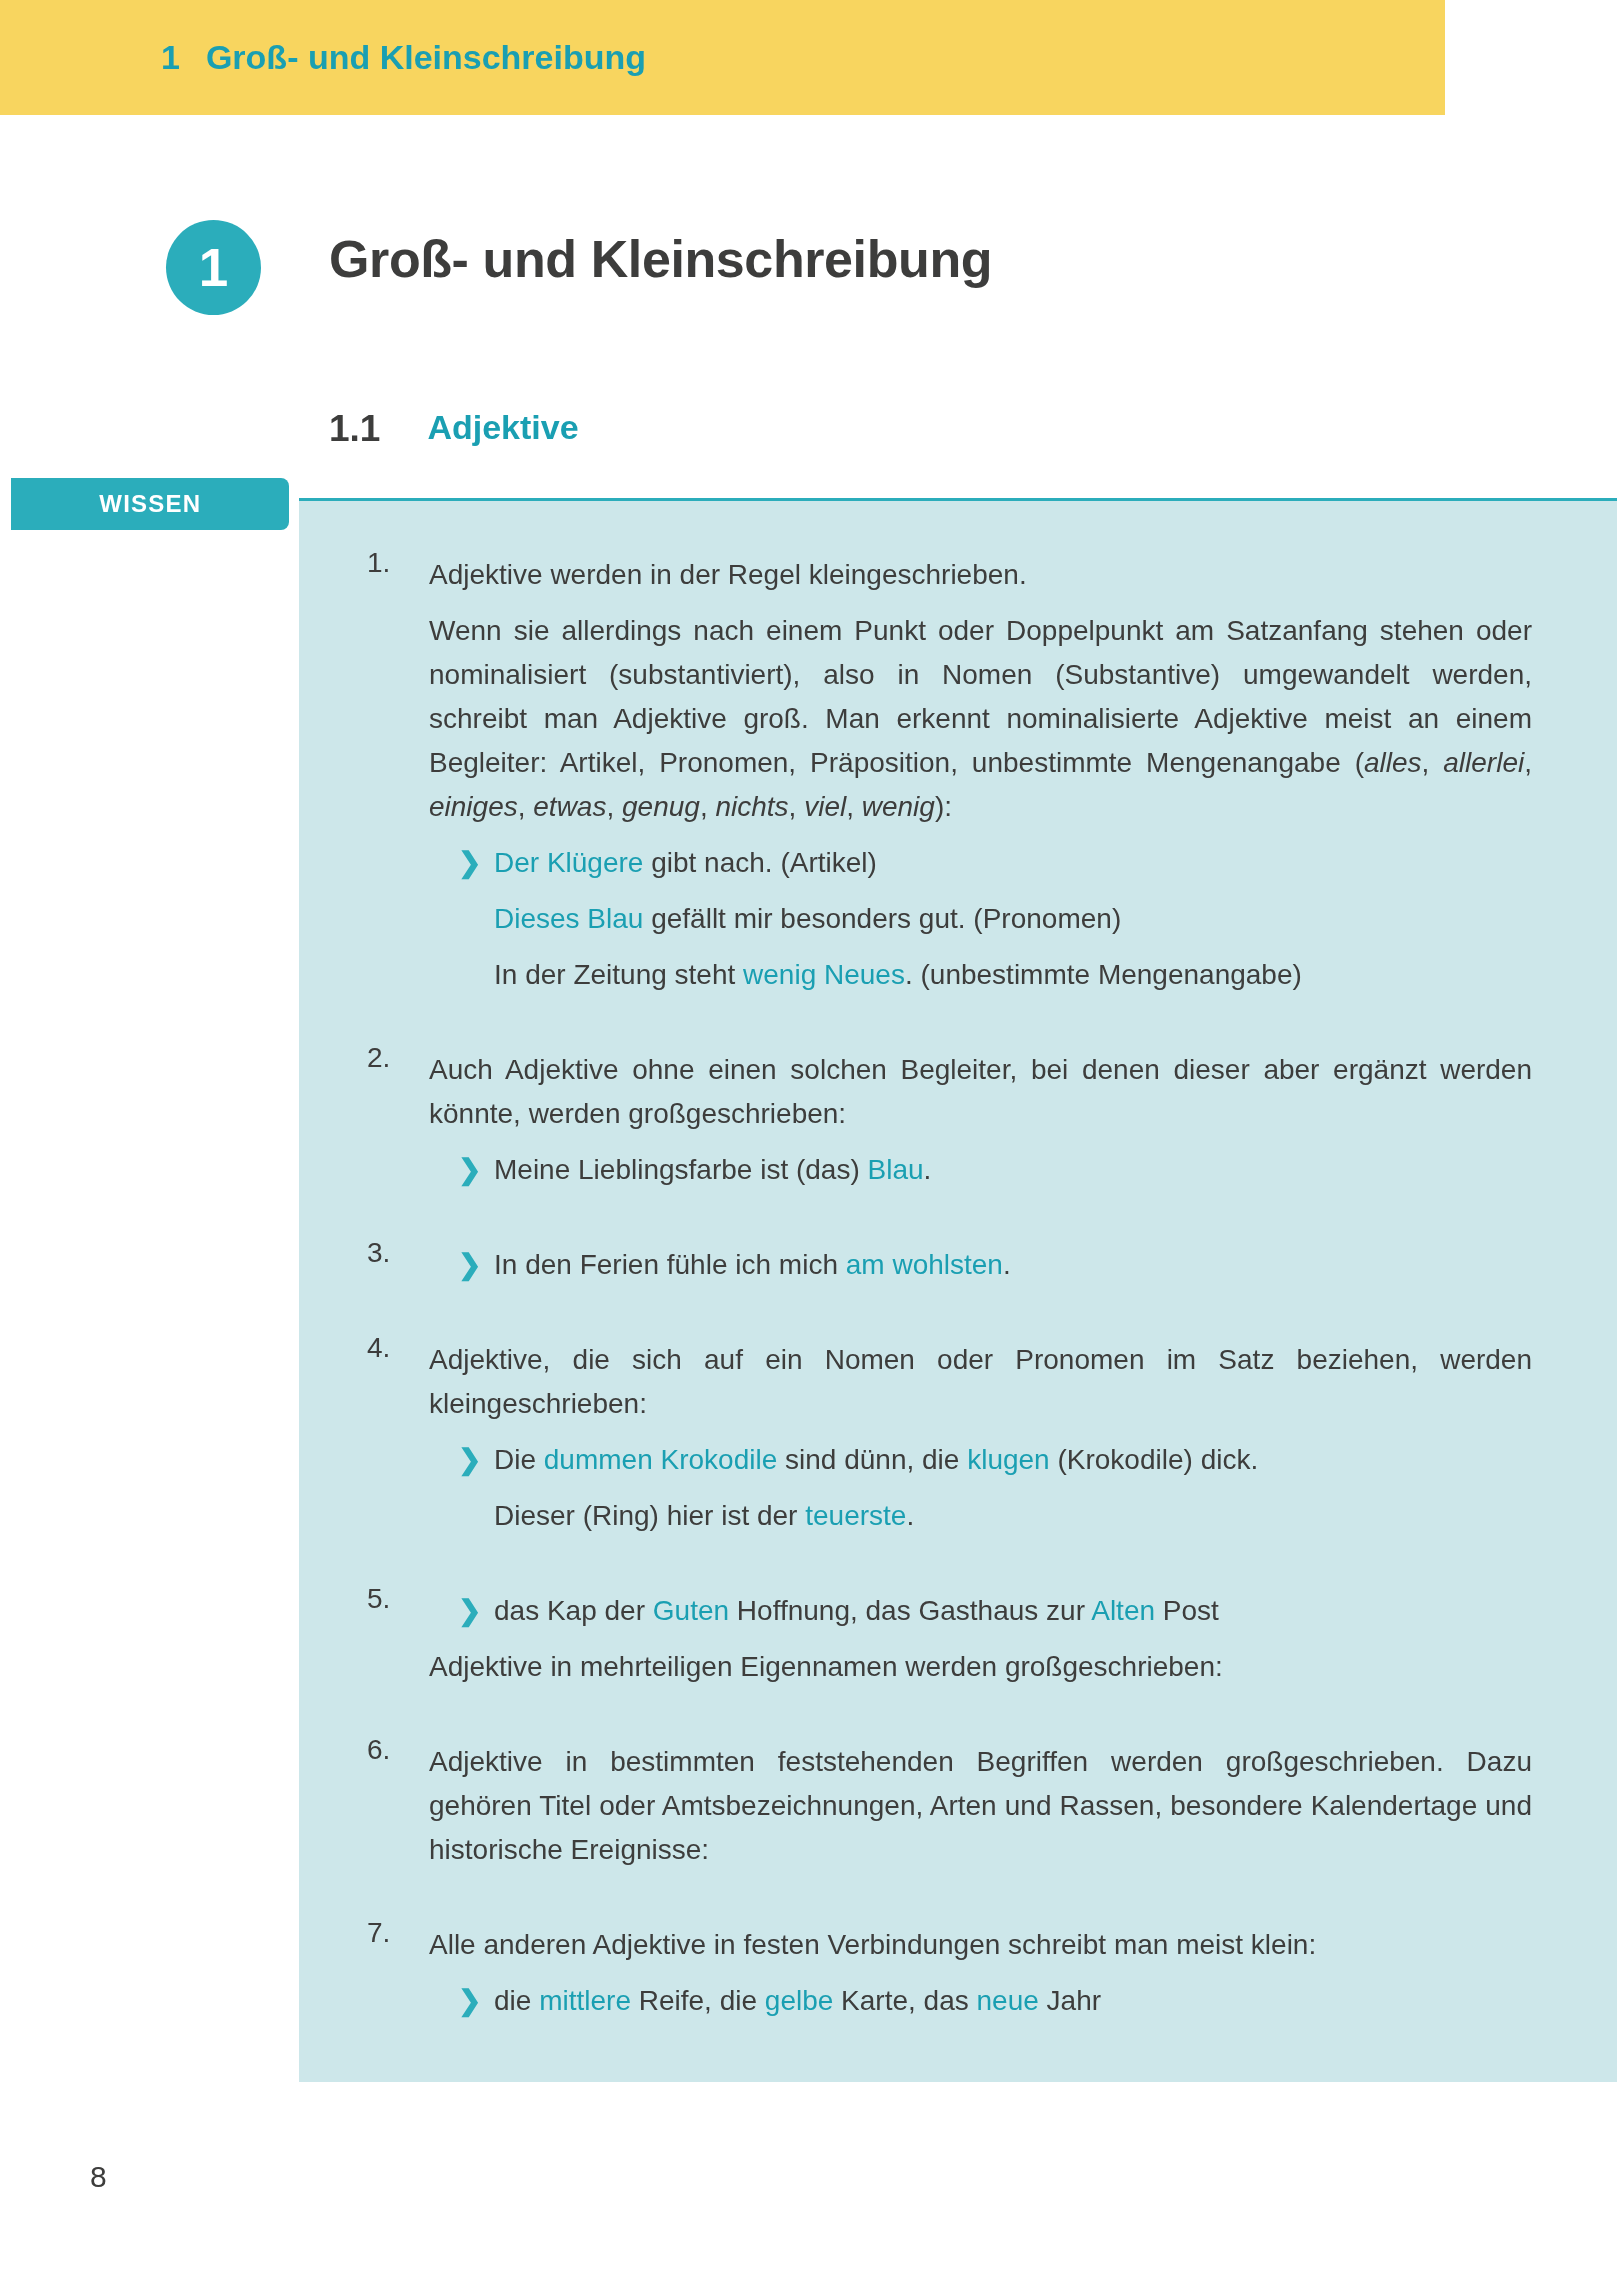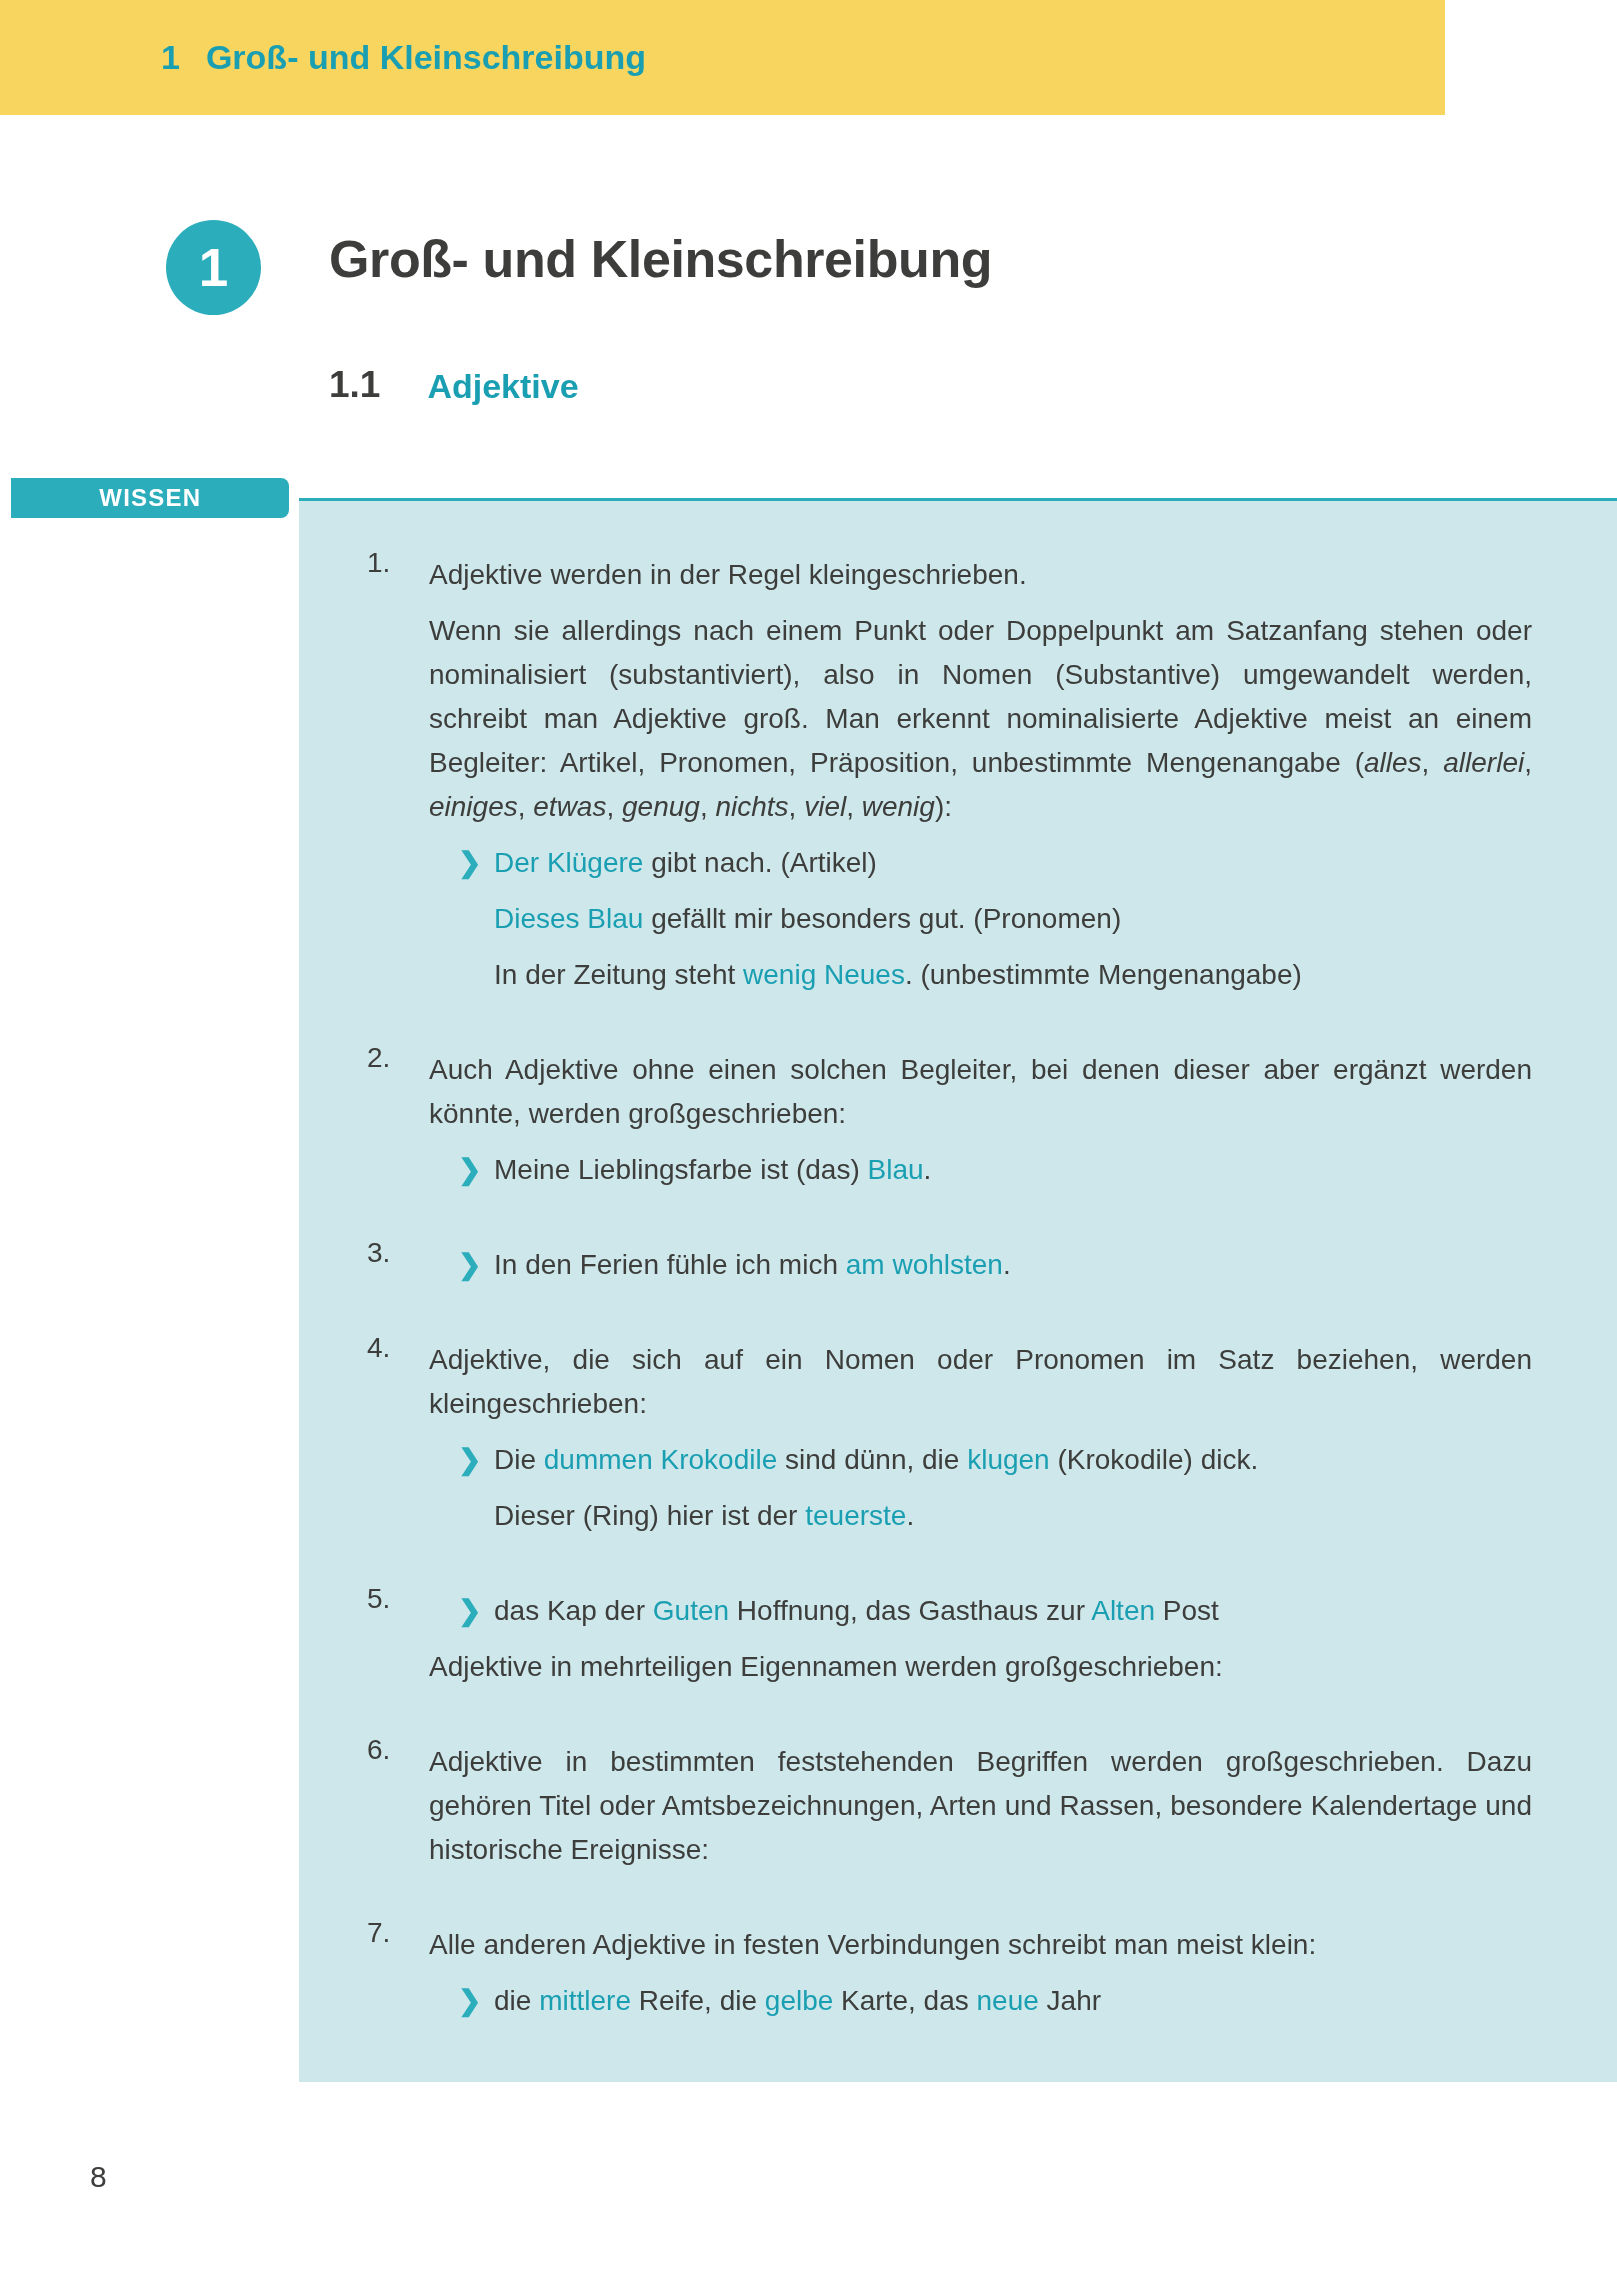--- a/index.html
+++ b/index.html
@@ -20,26 +20,26 @@
   .top-bar .top-title{margin-left:26px;font-size:34px;font-weight:700;color:var(--accent);}
 
   
   .chapter-circle{position:absolute;left:166px;top:220px;width:95px;height:95px;border-radius:50%;
                   background:var(--fill);color:#ffffff;font-size:53px;font-weight:700;
                   display:flex;align-items:center;justify-content:center;}
   .chapter-title{position:absolute;left:329px;top:229px;margin:0;font-size:52px;font-weight:700;
                  color:var(--ink);letter-spacing:-0.4px;}
 
   
-  .section-head{position:absolute;left:329px;top:364px;display:flex;align-items:flex-end;}
+  .section-head{position:absolute;left:329px;top:408px;display:flex;align-items:flex-start;}
   .sec-num{font-size:37px;font-weight:700;color:var(--ink);}
   .sec-title{margin-left:47px;font-size:34px;font-weight:700;color:var(--accent);}
 
   
-  .wissen-tab{position:absolute;left:11.3px;top:478px;width:278px;height:40px;background:var(--fill);
+  .wissen-tab{position:absolute;left:11.3px;top:478px;width:278px;height:52px;background:var(--fill);
               border-radius:0 8px 8px 0;display:flex;align-items:center;justify-content:center;}
   .wissen-tab span{color:#ffffff;font-size:24px;font-weight:700;letter-spacing:1.2px;}
   .rule-line{position:absolute;left:299px;top:498px;width:1319px;height:3.2px;background:var(--fill);}
 
   
   .content-box{position:absolute;left:299px;top:501px;width:1319px;height:1581px;background:var(--box);
                padding:40px 74px 0 68px;}
   .item{display:flex;margin-bottom:27px;font-size:28px;line-height:44px;}
   .item-num{flex:0 0 50px;}
   .item-body{flex:1;min-width:0;}

